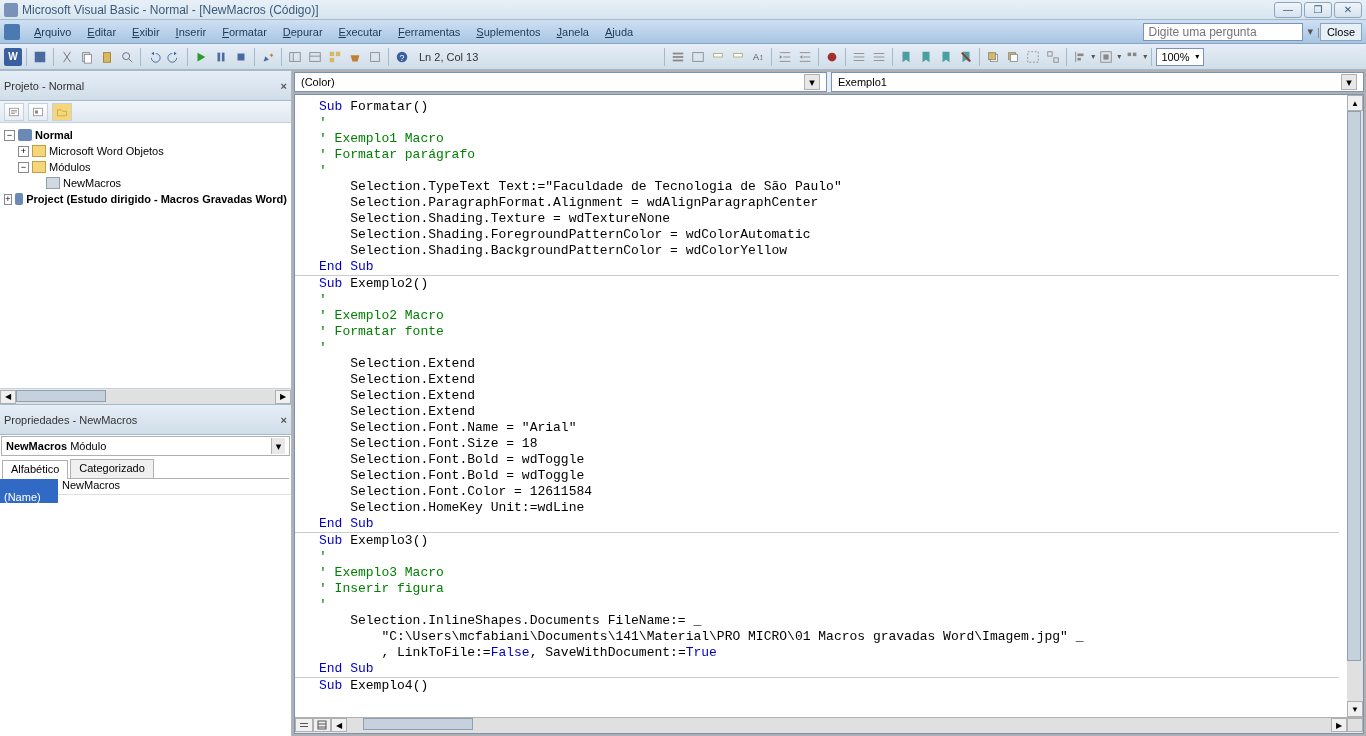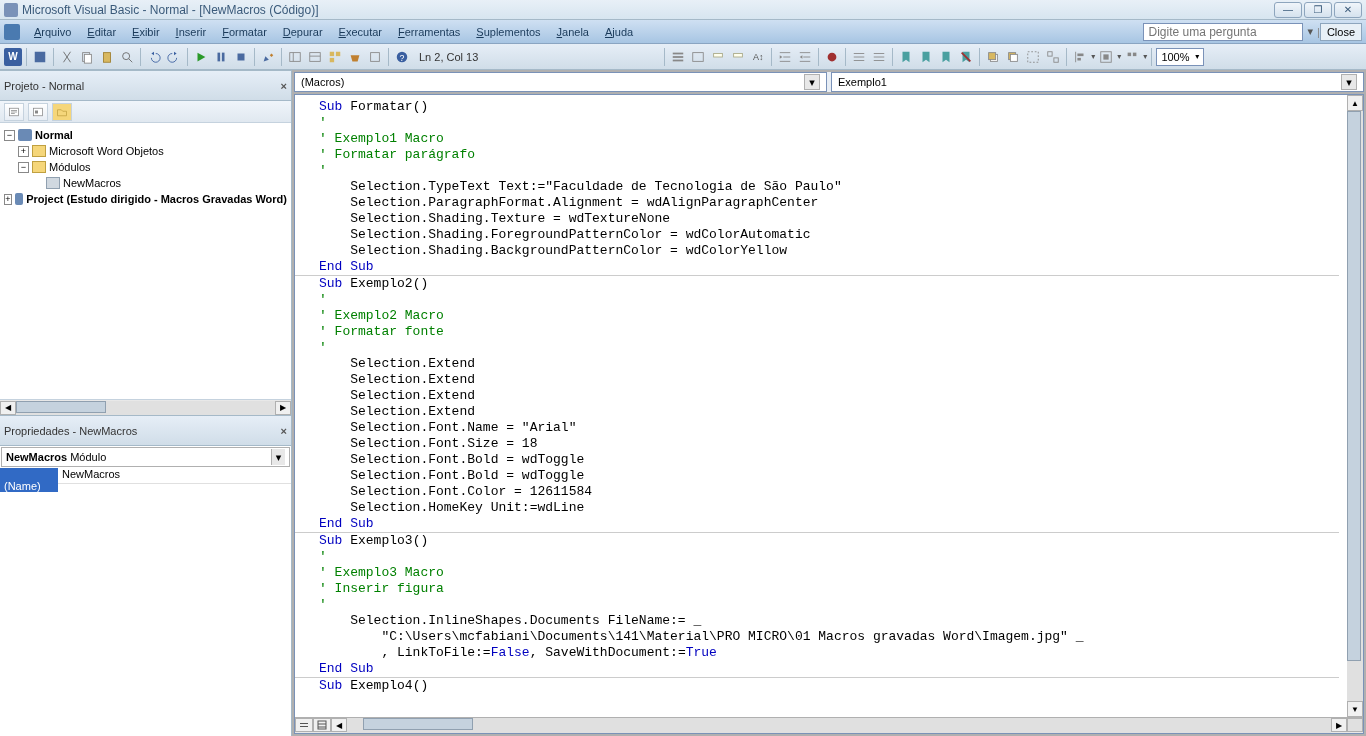--- a/index.html
+++ b/index.html
@@ -615,34 +615,38 @@
     </div>
 
     <div class="panel-title">
       <span>Propriedades - NewMacros</span>
       <span class="x">×</span>
     </div>
     <div class="props-dropdown">
       <span><b>NewMacros</b><span> Módulo</span></span>
       <div class="dd-arrow">▾</div>
     </div>
+    <div class="tabs">
+      <div class="tab active">Alfabético</div>
+      <div class="tab">Categorizado</div>
+    </div>
     <div class="props-body">
       <div class="props-grid">
         <div class="props-row">
           <div class="props-name">(Name)</div>
           <div class="props-val">NewMacros</div>
         </div>
       </div>
     </div>
   </div>
 
   <div class="code-col">
     <div class="code-dropdowns">
       <div class="code-dd">
-        <span>(Macros)</span>
+        <span>(Color)</span>
         <div class="dd-arrow">▾</div>
       </div>
       <div class="code-dd">
         <span>Exemplo1</span>
         <div class="dd-arrow">▾</div>
       </div>
     </div>
     <div class="code-container">
       <div class="code-inner">
         <div class="code-area" id="code-area"><span class="kw">Sub </span><span class="str">Formatar()</span>

